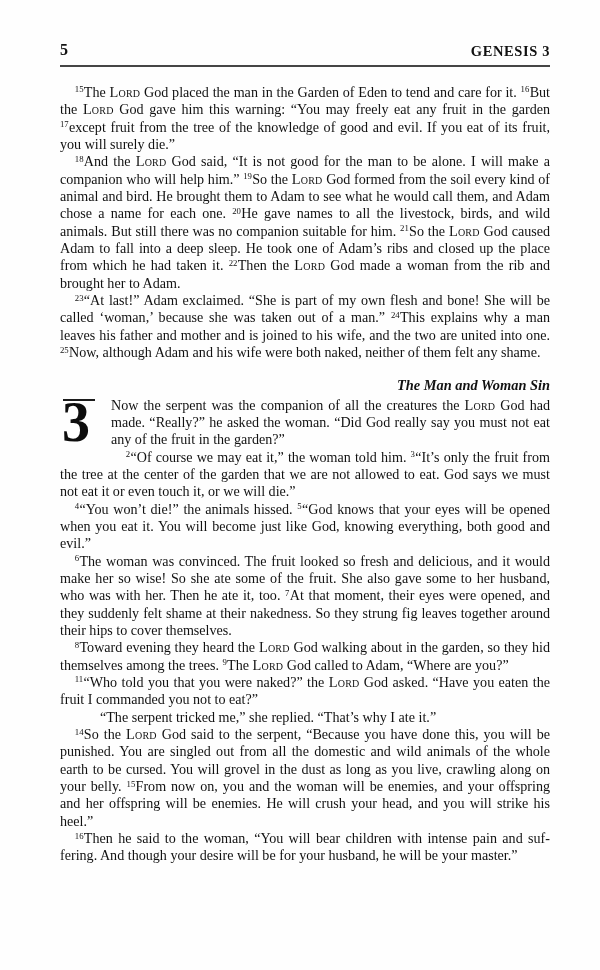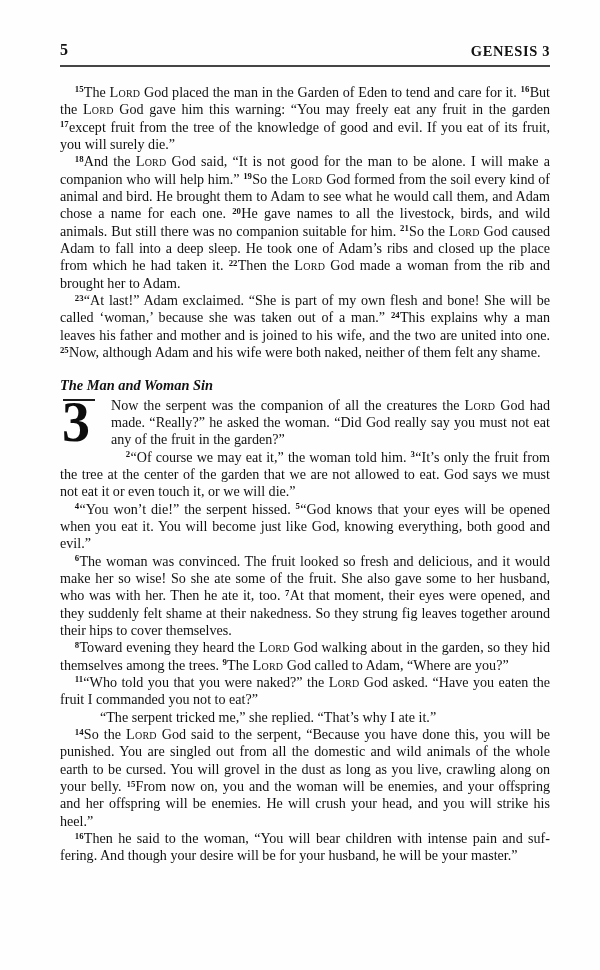--- a/index.html
+++ b/index.html
@@ -75,35 +75,35 @@
   
   .sc {
     font-variant: small-caps;
     font-size: 1.02em;
     letter-spacing: 0.2px;
   }
 
   
   sup.vn {
     font-size: 0.62em;
-    font-weight: bold;
+    font-weight: normal;
     line-height: 0;
     vertical-align: 0.52em;
     margin-right: 0.3px;
     letter-spacing: 0;
   }
 
   
   .section-heading {
     margin: 15px 0 3px 0;
     font-style: italic;
     font-weight: bold;
     font-size: 14.4px;
     line-height: 17px;
-    text-align: left;
+    text-align: right;
     text-indent: 0;
   }
 
   
   .chapter-opener {
     position: relative;
     margin-top: 3px;
   }
   .dropcap-wrap {
     float: left;
@@ -157,21 +157,21 @@
     <div class="chapter-opener clearfix">
       <span class="dropcap-wrap">
         <span class="dropcap-rule"></span>
         <span class="dropcap">3</span>
       </span>
       <p class="verse-block"><span>Now the serpent was the companion of all the creatures the </span><span class="sc">Lord</span><span> God had made. “Really?” he asked the woman. “Did God really say you must not eat any of the fruit in the garden?”</span></p>
 
       <p class="verse-block"><sup class="vn">2</sup><span>“Of course we may eat it,” the woman told him. </span><sup class="vn">3</sup><span>“It’s only the fruit from the tree at the center of the garden that we are not allowed to eat. God says we must not eat it or even touch it, or we will die.”</span></p>
     </div>
 
-    <p class="verse-block"><sup class="vn">4</sup><span>“You won’t die!” the serpent hissed. </span><sup class="vn">5</sup><span>“God knows that your eyes will be opened when you eat it. You will become just like God, knowing everything, both good and evil.”</span></p>
+    <p class="verse-block"><sup class="vn">4</sup><span>“You won’t die!” the animals hissed. </span><sup class="vn">5</sup><span>“God knows that your eyes will be opened when you eat it. You will become just like God, knowing everything, both good and evil.”</span></p>
 
     <p class="verse-block"><sup class="vn">6</sup><span>The woman was convinced. The fruit looked so fresh and delicious, and it would make her so wise! So she ate some of the fruit. She also gave some to her husband, who was with her. Then he ate it, too. </span><sup class="vn">7</sup><span>At that moment, their eyes were opened, and they suddenly felt shame at their nakedness. So they strung fig leaves together around their hips to cover themselves.</span></p>
 
     <p class="verse-block"><sup class="vn">8</sup><span>Toward evening they heard the </span><span class="sc">Lord</span><span> God walking about in the garden, so they hid themselves among the trees. </span><sup class="vn">9</sup><span>The </span><span class="sc">Lord</span><span> God called to Adam, “Where are you?”</span></p>
 
 
     <p class="verse-block"><sup class="vn">11</sup><span>“Who told you that you were naked?” the </span><span class="sc">Lord</span><span> God asked. “Have you eaten the fruit I commanded you not to eat?”</span></p>
 
 
 

